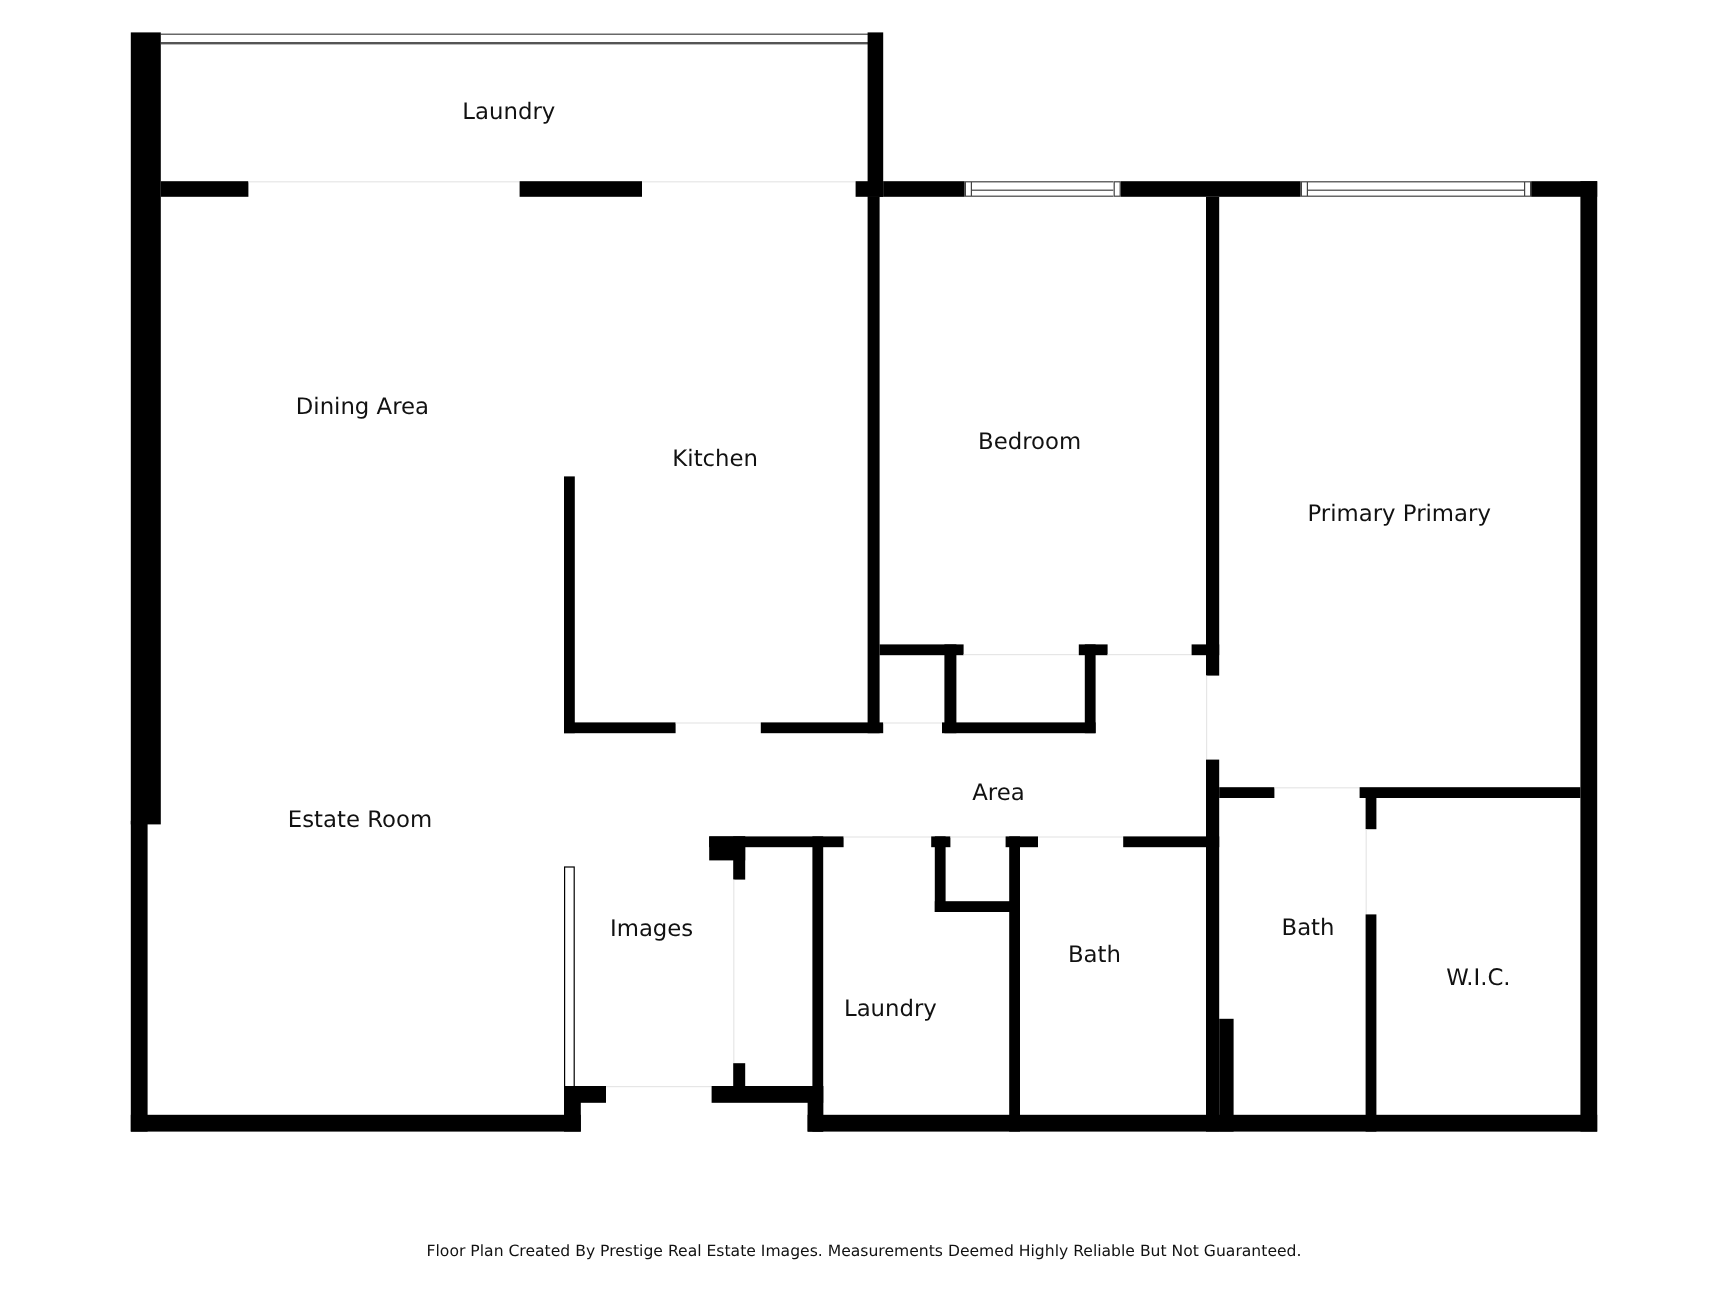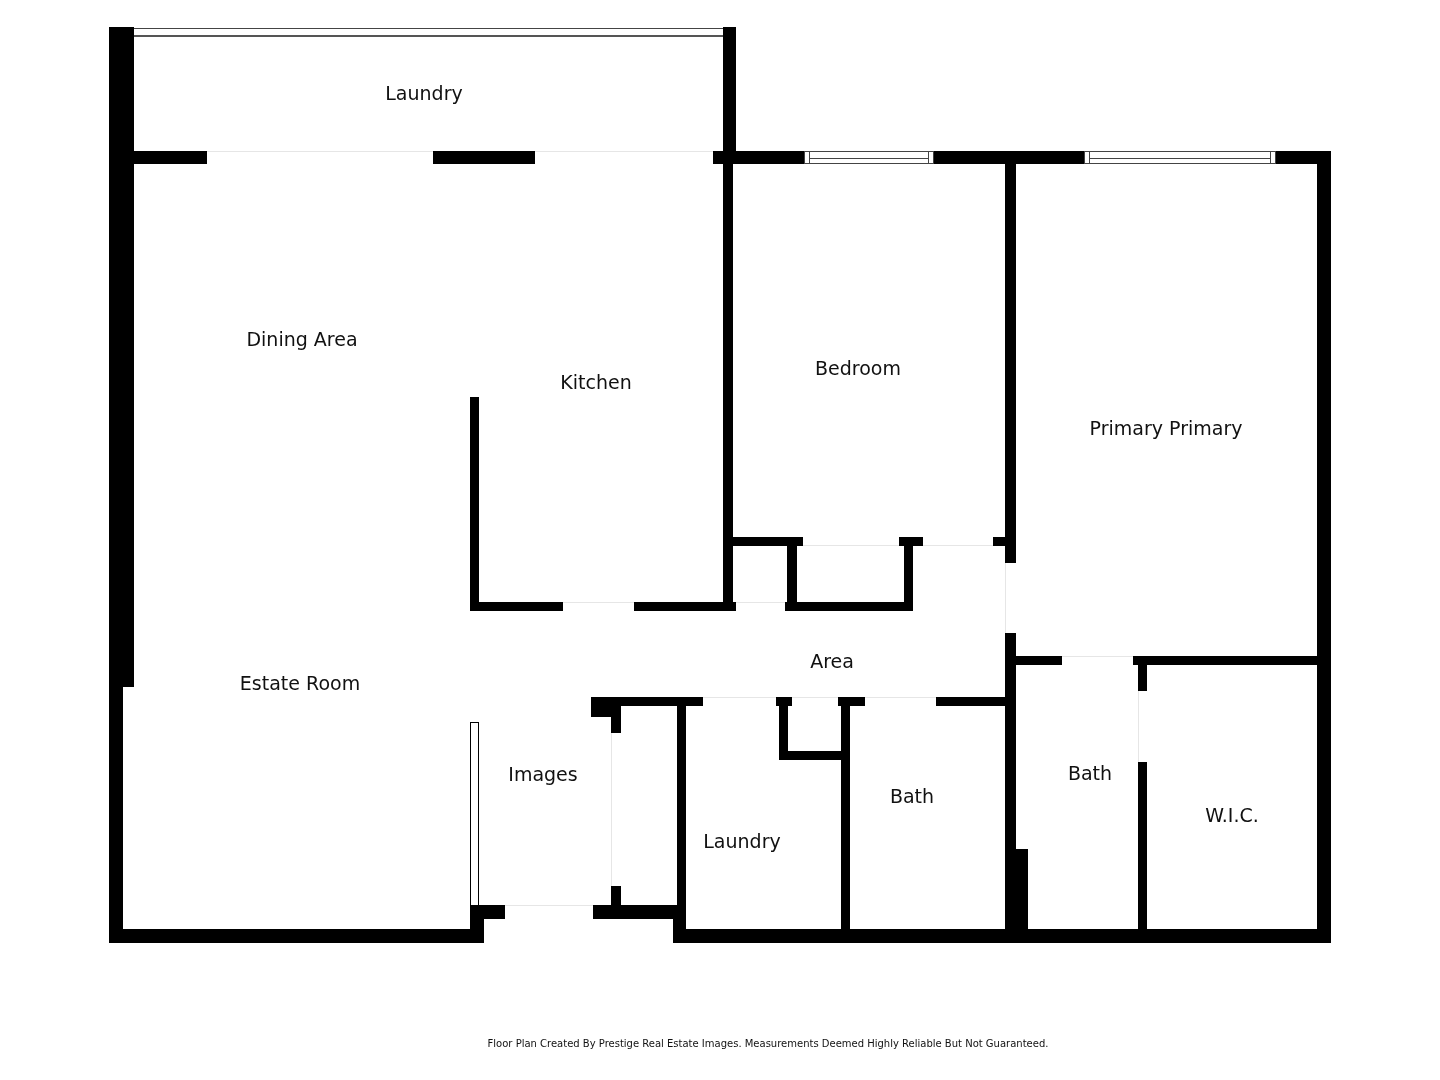--- a/index.html
+++ b/index.html
@@ -20,24 +20,23 @@
       position: absolute;
       font-size: 19px;
       color: #111;
       transform: translate(-50%, -50%);
       white-space: nowrap;
     }
     .footer {
       position: absolute;
       left: 720px; top: 1043px;
       transform: translate(-50%, -50%);
-      font-size: 10px;
+      font-size: 13px;
       color: #111;
       white-space: nowrap;
-      margin-left: 48px;
     }
     .balcony-rail { position: absolute; left: 134px; top: 28px; width: 590px; height: 9px; border-top: 1.5px solid #444; border-bottom: 2px solid #555; box-sizing: border-box; background: #fff; }
   </style>
 </head>
 <body>
 
 <div>
 
   <div class="balcony-rail"></div>
   <div class="w" style="left:109px;top:27px;width:25px;height:660px;"></div>

